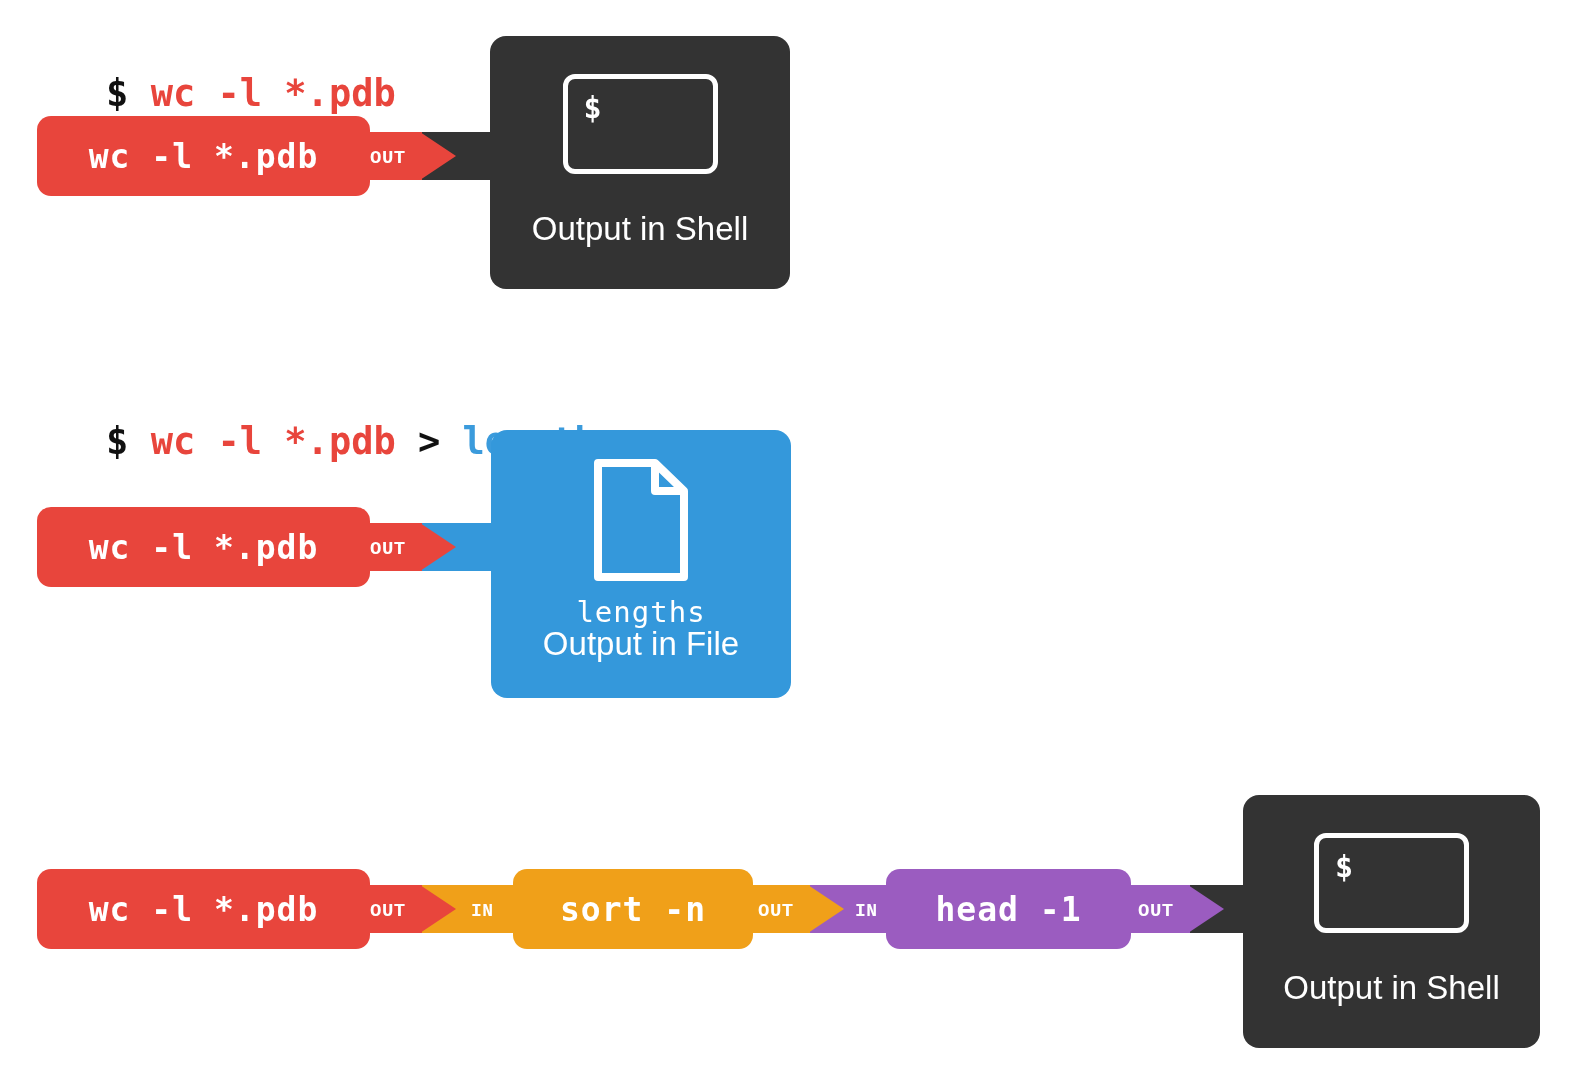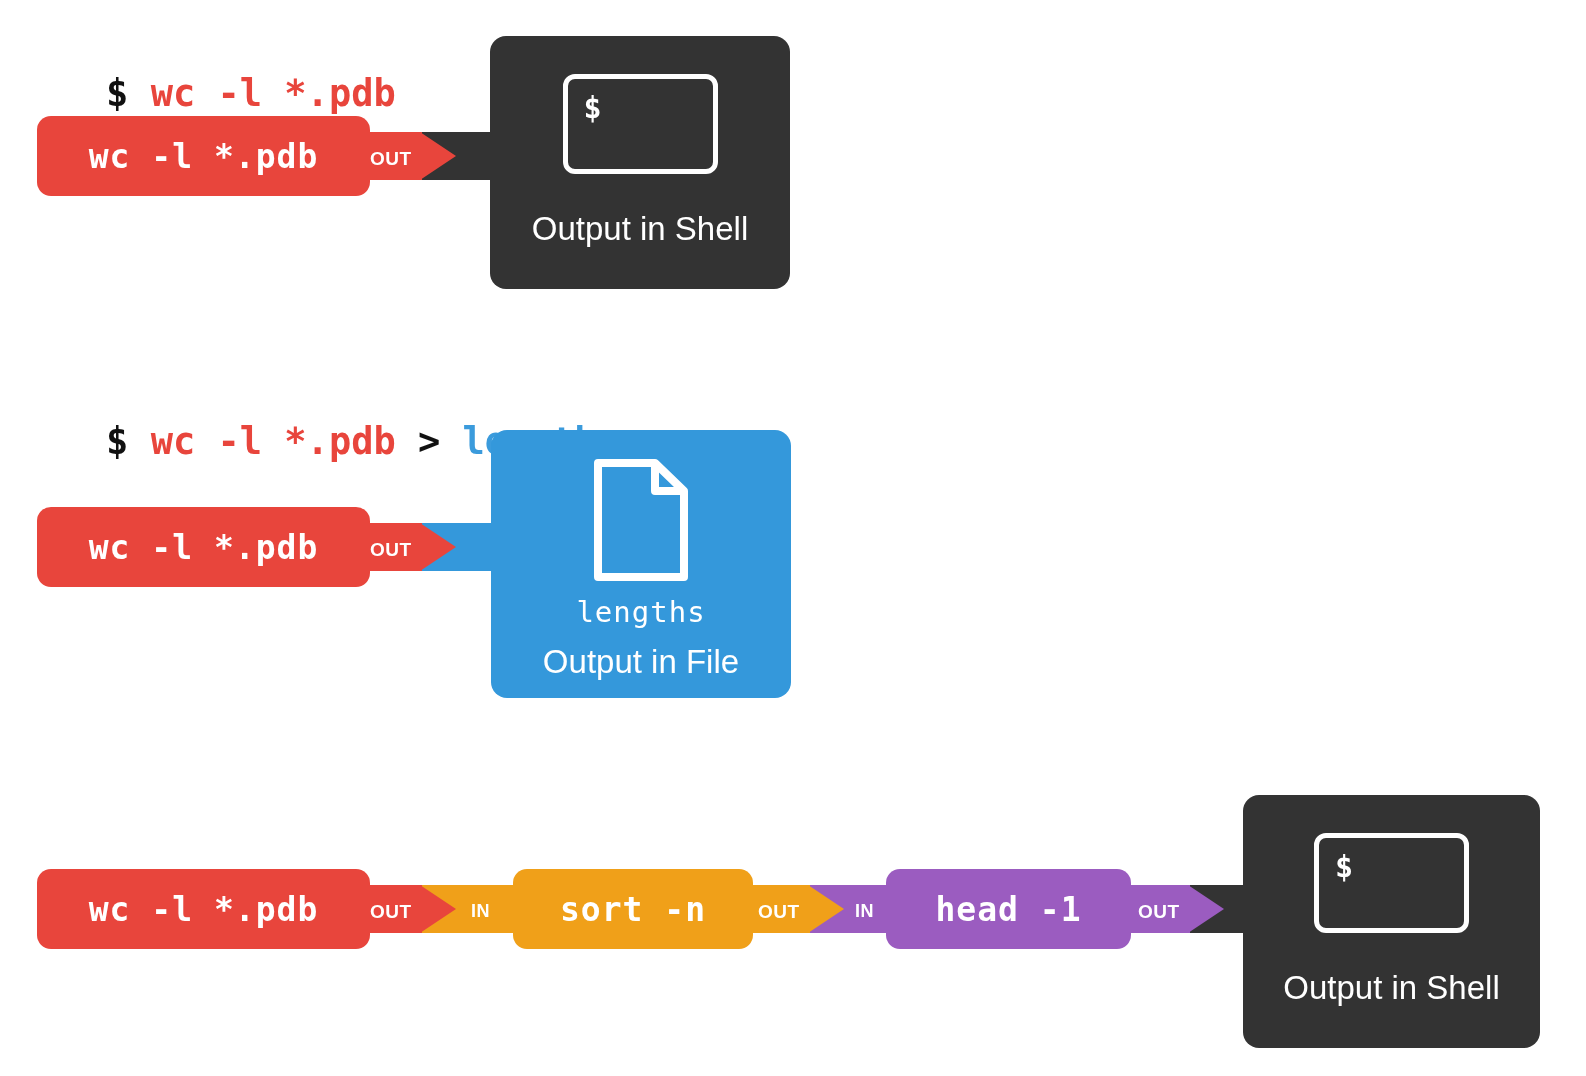--- a/index.html
+++ b/index.html
@@ -68,21 +68,21 @@
     border-bottom:24px solid transparent;
   }
   .ah-red{border-left:36px solid #E8453C;}
   .ah-orange{border-left:36px solid #F0A019;}
   .ah-purple{border-left:36px solid #9B5CC0;}
 
   
   .plabel{
     position:absolute;
     color:#ffffff;
-    font-family:Liberation Sans, sans-serif;
+    font-family:Liberation Mono, monospace;
     font-weight:bold;
     font-size:19px;
     letter-spacing:0.5px;
     line-height:1;
   }
   .plabel-in{font-size:18px;}
 
   
   .outbox{
     position:absolute;
@@ -165,21 +165,21 @@
   <div class="plabel" style="left:370px; top:532px;">OUT</div>
 
   <div class="outbox outbox-blue" style="left:491px; top:422px; width:300px; height:268px;">
     <div class="doc-icon" style="margin-top:28px; width:96px; height:124px;">
       <svg width="96" height="124" viewBox="0 0 96 124" aria-hidden="true">
         <path d="M5 5 H62 L91 33 V119 H5 Z" fill="none" stroke="#ffffff" stroke-width="8" stroke-linejoin="round"></path>
         <path d="M62 5 V33 H91" fill="none" stroke="#ffffff" stroke-width="8" stroke-linejoin="round"></path>
       </svg>
     </div>
     <div class="file-name" style="margin-top:16px;">lengths</div>
-    <div class="outbox-caption" style="margin-top:18px;">Output in File</div>
+    <div class="outbox-caption" style="">Output in File</div>
   </div>
 
 
   <div class="band band-orange" style="left:360px; top:877px; width:200px;"></div>
   <div class="band band-purple" style="left:750px; top:877px; width:190px;"></div>
   <div class="band band-dark" style="left:1130px; top:877px; width:150px;"></div>
 
   <div class="pill pill-red" style="left:37px; top:861px; width:333px;">
     <span>wc -l *.pdb</span>
   </div>

